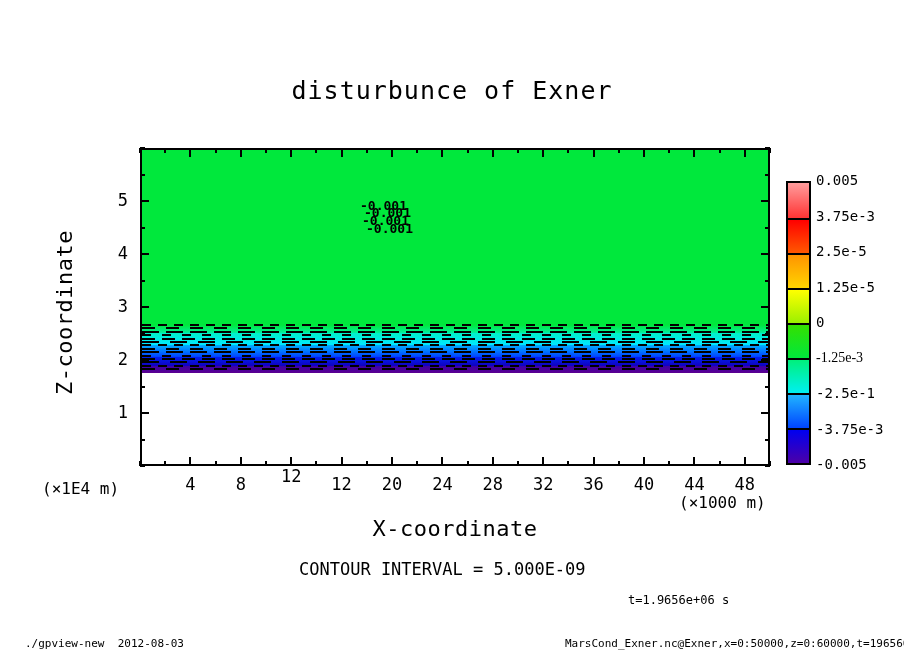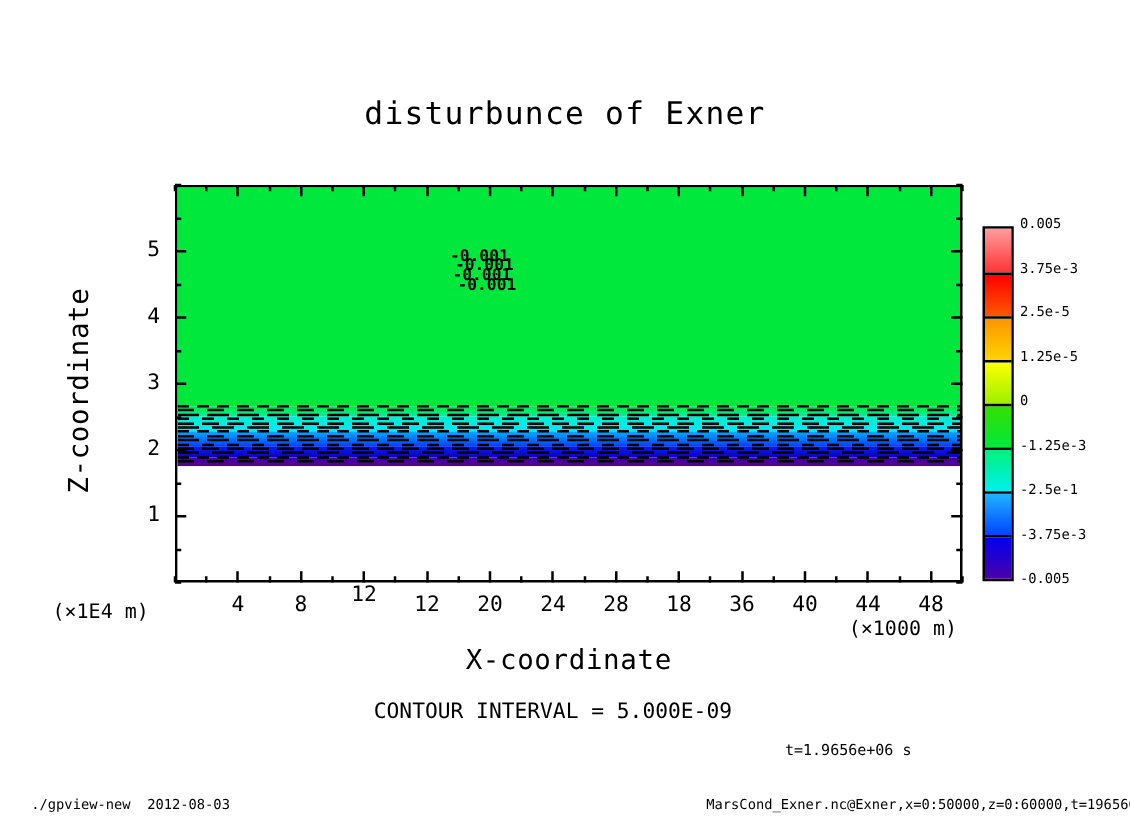--- a/index.html
+++ b/index.html
@@ -51,21 +51,21 @@
     font-size:22px;letter-spacing:.5px;white-space:pre;
   }
   #y-unit{left:42px;top:479px;font-size:16px;white-space:pre;}
   #x-unit{left:679px;top:493px;font-size:16px;white-space:pre;}
 
   
   #colorbar{left:786px;top:181px;width:25px;height:284px;border:2px solid #000;
             box-sizing:border-box;}
   .cb-band{width:100%;position:relative;}
   .cb-band + .cb-band{border-top:2px solid #000;}
-  .cb-label{position:absolute;left:816px;font-size:11px;white-space:pre;
+  .cb-label{position:absolute;left:816px;font-size:14px;white-space:pre;
             font-family:"DejaVu Sans Mono",monospace;text-align:center;}
 
   
   #contour-interval{left:299px;top:559px;font-size:17px;white-space:pre;}
   #time-stamp{left:628px;top:593px;font-size:12px;white-space:pre;}
   #footer-left{left:25px;top:637px;font-size:11px;white-space:pre;}
   #footer-right{left:565px;top:637px;font-size:11px;white-space:pre;}
 
   
   .clabel{position:absolute;font-size:13px;font-weight:bold;color:#000;
@@ -196,21 +196,21 @@
     <div class="tick ytick" style="top: 147px; left: 765px; width: 5px;"></div>
   </div>
 <div id="x-labels-layer">
     <div class="xlab" style="left: 160.4px; top: 474px;">4</div>
     <div class="xlab" style="left: 210.8px; top: 474px;">8</div>
     <div class="xlab" style="left: 261.2px; top: 466px;">12</div>
     <div class="xlab" style="left: 311.6px; top: 474px;">12</div>
     <div class="xlab" style="left: 362px; top: 474px;">20</div>
     <div class="xlab" style="left: 412.4px; top: 474px;">24</div>
     <div class="xlab" style="left: 462.8px; top: 474px;">28</div>
-    <div class="xlab" style="left: 513.2px; top: 474px;">18</div>
+    <div class="xlab" style="left: 513.2px; top: 474px;">32</div>
     <div class="xlab" style="left: 563.6px; top: 474px;">36</div>
     <div class="xlab" style="left: 614px; top: 474px;">40</div>
     <div class="xlab" style="left: 664.4px; top: 474px;">44</div>
     <div class="xlab" style="left: 714.8px; top: 474px;">48</div>
   </div>
 <div id="y-labels-layer">
     <div class="ylab" style="left: 98px; top: 402px;">1</div>
     <div class="ylab" style="left: 98px; top: 349px;">2</div>
     <div class="ylab" style="left: 98px; top: 296px;">3</div>
     <div class="ylab" style="left: 98px; top: 243px;">4</div>
@@ -231,21 +231,21 @@
     <div class="cb-band" style="height: 33px; background: linear-gradient(rgb(0, 240, 124), rgb(0, 240, 240));"></div>
     <div class="cb-band" style="height: 33px; background: linear-gradient(rgb(32, 180, 255), rgb(0, 68, 255));"></div>
     <div class="cb-band" style="height: 33px; background: linear-gradient(rgb(0, 0, 240), rgb(76, 0, 168));"></div>
   </div>
 <div id="cb-labels-layer">
     <div class="cb-label" style="top: 172px;">0.005</div>
     <div class="cb-label" style="top: 207.5px;">3.75e-3</div>
     <div class="cb-label" style="top: 243px;">2.5e-5</div>
     <div class="cb-label" style="top: 278.5px;">1.25e-5</div>
     <div class="cb-label" style="top: 314px;">0</div>
-    <div class="cb-label" style="top: 349.5px;">-1.25e-3</div>
+    <div class="cb-label" style="top: 349.5px; font-family: Liberation Serif, serif;">-1.25e-3</div>
     <div class="cb-label" style="top: 385px;">-2.5e-1</div>
     <div class="cb-label" style="top: 420.5px;">-3.75e-3</div>
     <div class="cb-label" style="top: 456px;">-0.005</div>
   </div>
 
 <div class="abs" id="contour-interval">CONTOUR INTERVAL = 5.000E-09</div>
 <div class="abs" id="time-stamp">t=1.9656e+06 s</div>
 <div class="abs" id="footer-left">./gpview-new  2012-08-03</div>
 <div class="abs" id="footer-right">MarsCond_Exner.nc@Exner,x=0:50000,z=0:60000,t=1965600</div>
 

